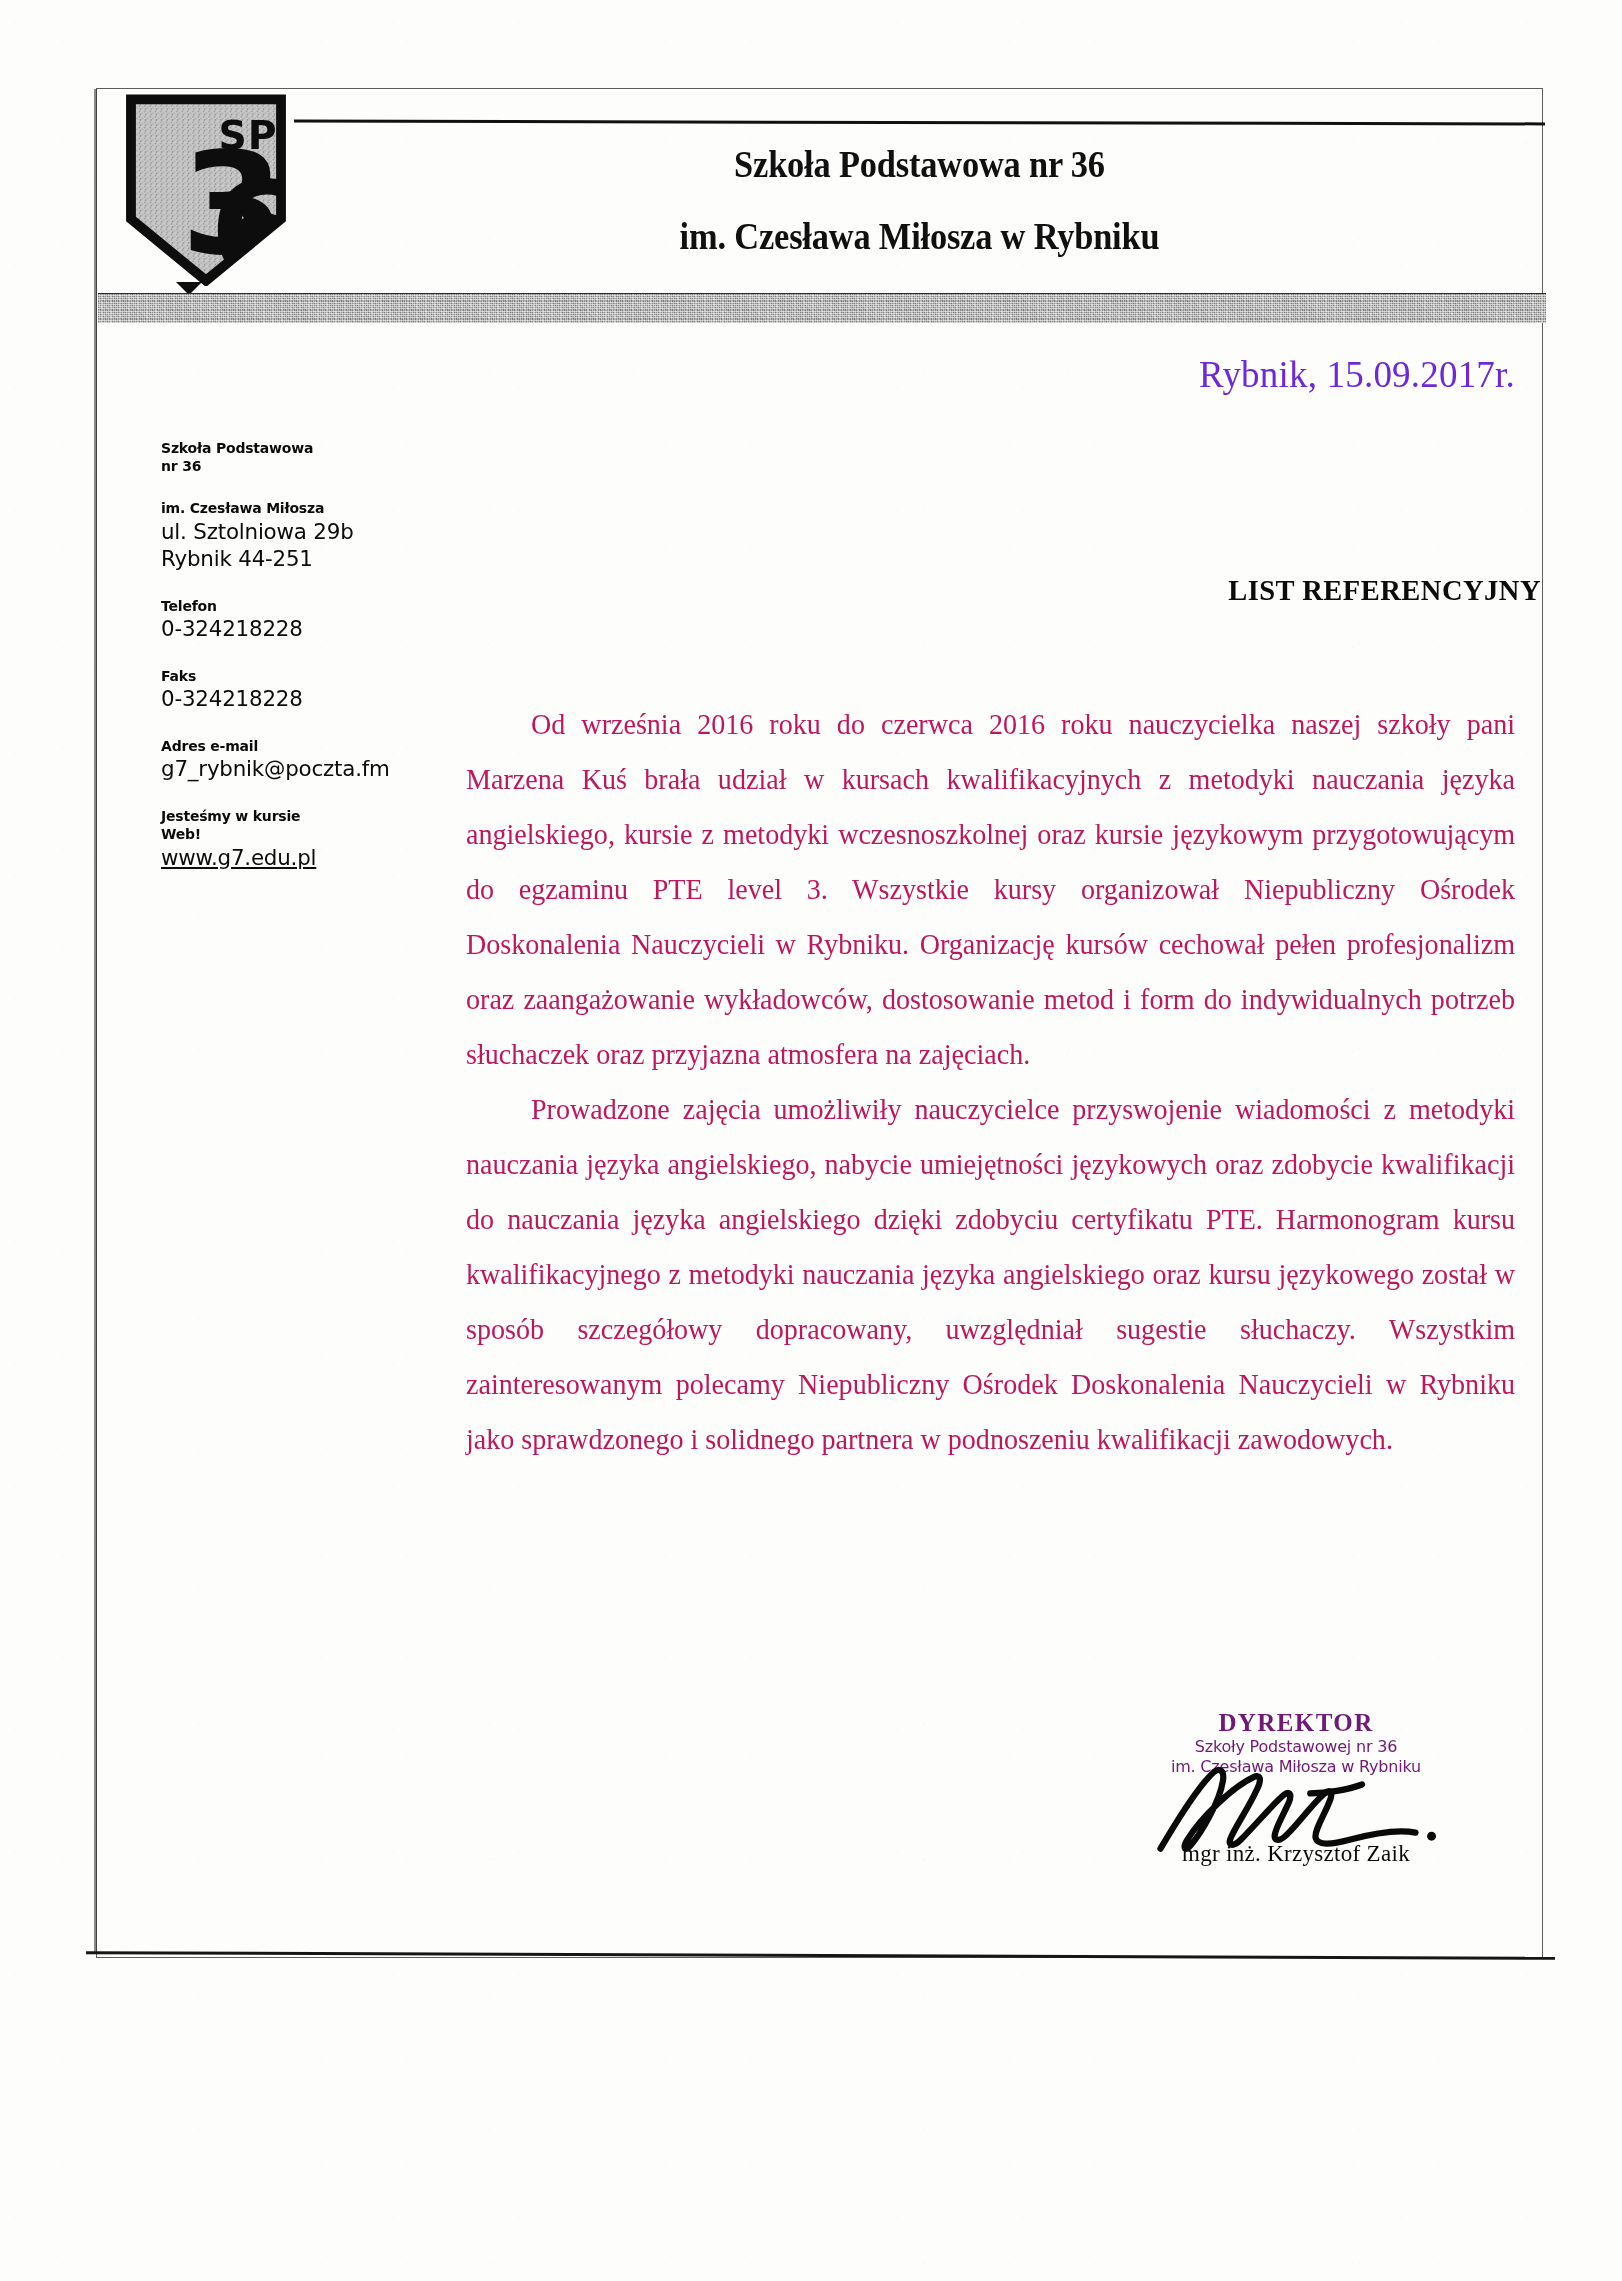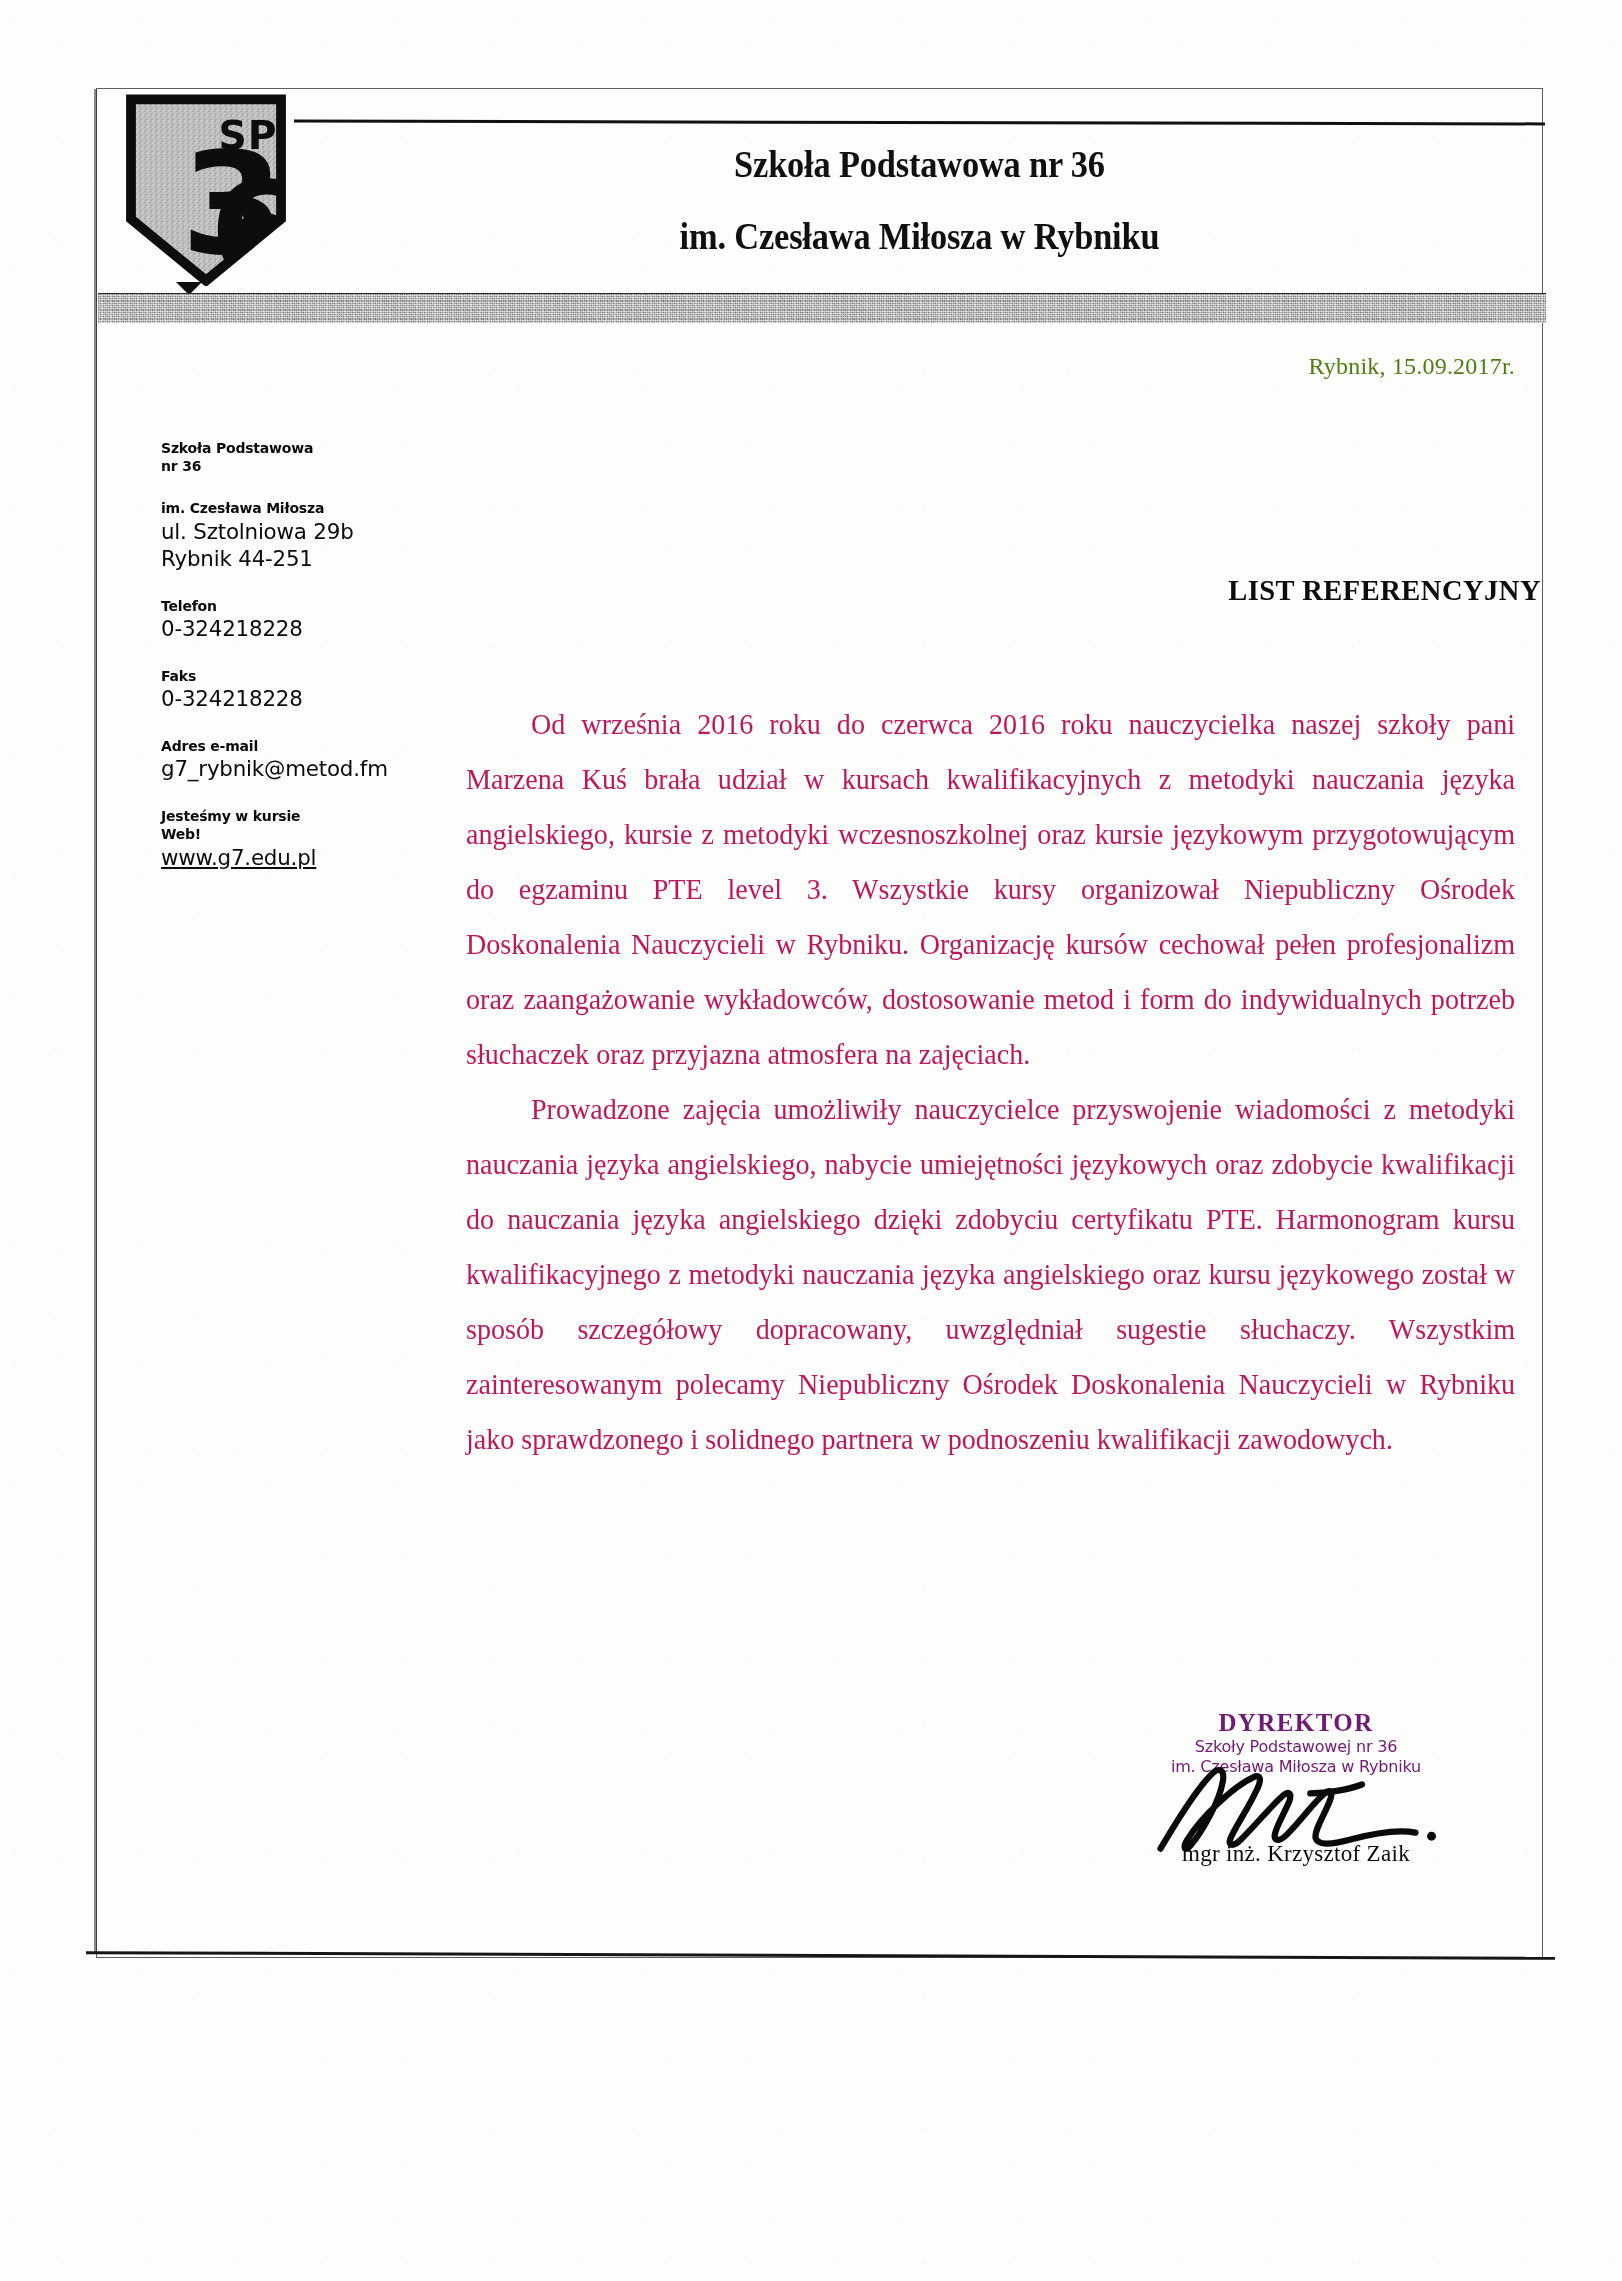--- a/index.html
+++ b/index.html
@@ -142,22 +142,22 @@
   }
 
   
   #date-line {
     position: absolute;
     left: 891px;
     top: 353px;
     width: 624px;
     text-align: right;
     font-family: "Liberation Serif", serif;
-    font-size: 24px;
-    color: #4d7c0f;
+    font-size: 37px;
+    color: #6d28d9;
     letter-spacing: 0.2px;
   }
 
   
   #sidebar {
     position: absolute;
     left: 161px;
     top: 439px;
     width: 294px;
     font-family: "DejaVu Sans", sans-serif;
@@ -326,21 +326,21 @@
       <div class="sb-body">0-324218228</div>
     </div>
 
     <div class="sb-block">
       <div class="sb-head">Faks</div>
       <div class="sb-body">0-324218228</div>
     </div>
 
     <div class="sb-block">
       <div class="sb-head">Adres e-mail</div>
-      <div class="sb-body">g7_rybnik@metod.fm</div>
+      <div class="sb-body">g7_rybnik@poczta.fm</div>
     </div>
 
     <div class="sb-block">
       <div class="sb-head">Jesteśmy w kursie</div>
       <div class="sb-head">Web!</div>
       <div class="sb-link">www.g7.edu.pl</div>
     </div>
   </div>
 
   <div id="letter-title">LIST REFERENCYJNY</div>

